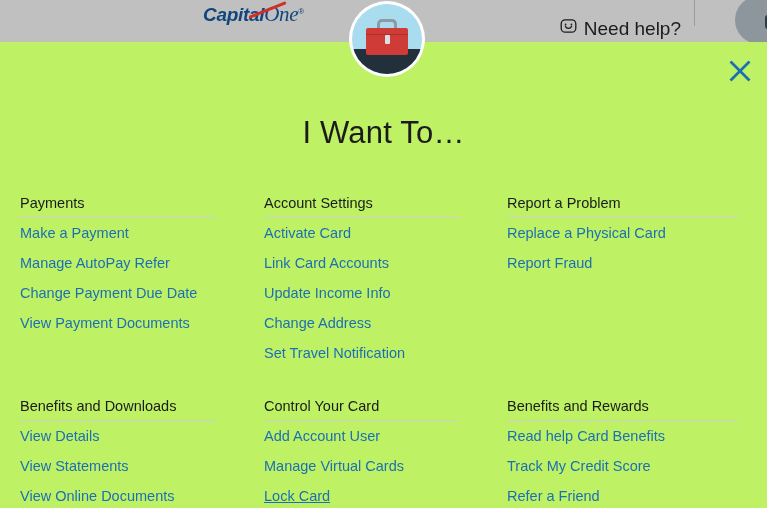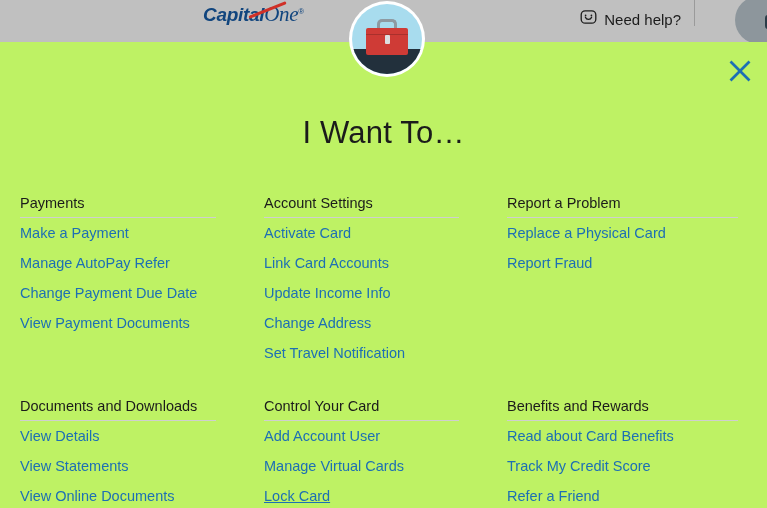--- a/index.html
+++ b/index.html
@@ -62,26 +62,26 @@
     height: 3px;
     background: #d03027;
     transform: rotate(-22deg);
     transform-origin: left center;
     border-radius: 2px;
   }
 
   #need-help {
     position: absolute;
     right: 86px;
-    top: 6px;
+    top: 16px;
     height: 26px;
     display: flex;
     align-items: center;
     gap: 7px;
-    font-size: 15px;
+    font-size: 19px;
     color: #1b1b1b;
     white-space: nowrap;
   }
   #header-divider {
     position: absolute;
     right: 72px;
     top: 0px;
     width: 1px;
     height: 26px;
     background: #9a9a9a;
@@ -355,21 +355,21 @@
               <a class="nav-link">Report Fraud</a>
             </li>
         </ul>
       </div>
 
     </div>
 
     <div class="section-row">
 
       <div class="section col1">
-        <div class="section-heading">Documents and Downloads</div>
+        <div class="section-heading">Benefits and Downloads</div>
         <ul class="link-list">
           <li>
               <a class="nav-link">View Details</a>
             </li>
           <li>
               <a class="nav-link">View Statements</a>
             </li>
           <li>
               <a class="nav-link">View Online Documents</a>
             </li>
@@ -388,21 +388,21 @@
           <li>
               <a class="nav-link active">Lock Card</a>
             </li>
         </ul>
       </div>
 
       <div class="section col3">
         <div class="section-heading">Benefits and Rewards</div>
         <ul class="link-list">
           <li>
-              <a class="nav-link">Read about Card Benefits</a>
+              <a class="nav-link">Read help Card Benefits</a>
             </li>
           <li>
               <a class="nav-link">Track My Credit Score</a>
             </li>
           <li>
               <a class="nav-link">Refer a Friend</a>
             </li>
         </ul>
       </div>
 

